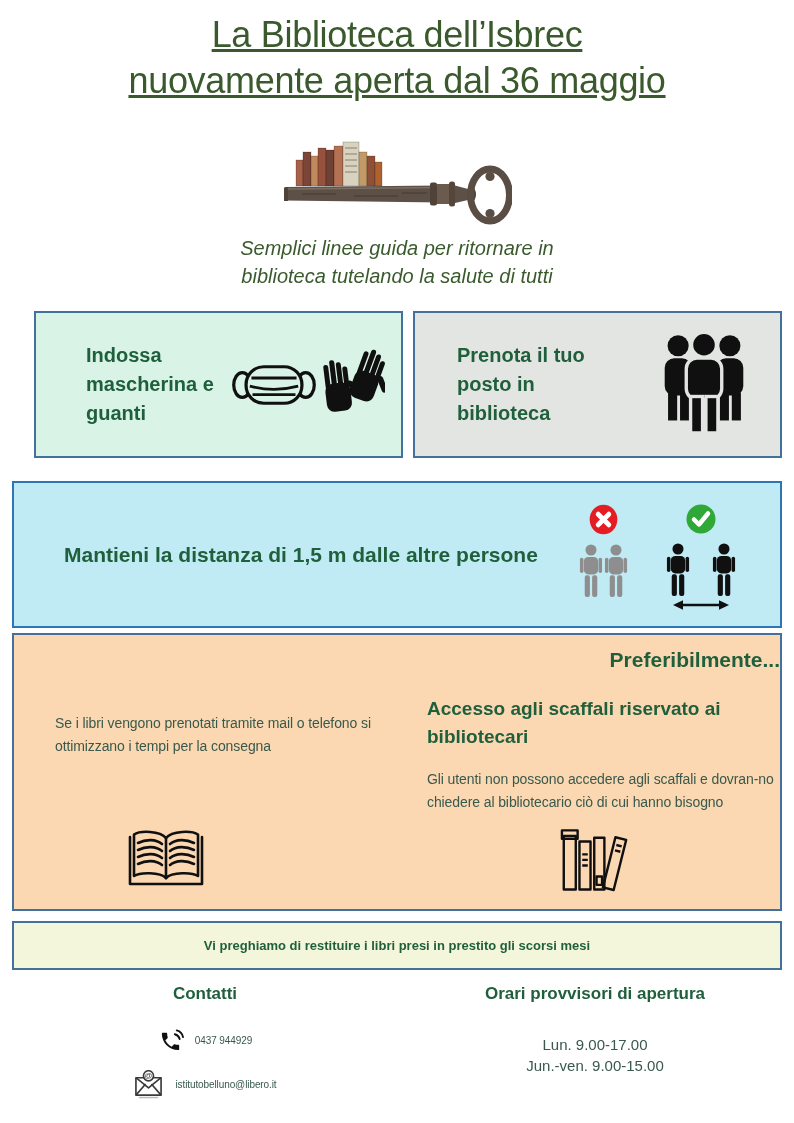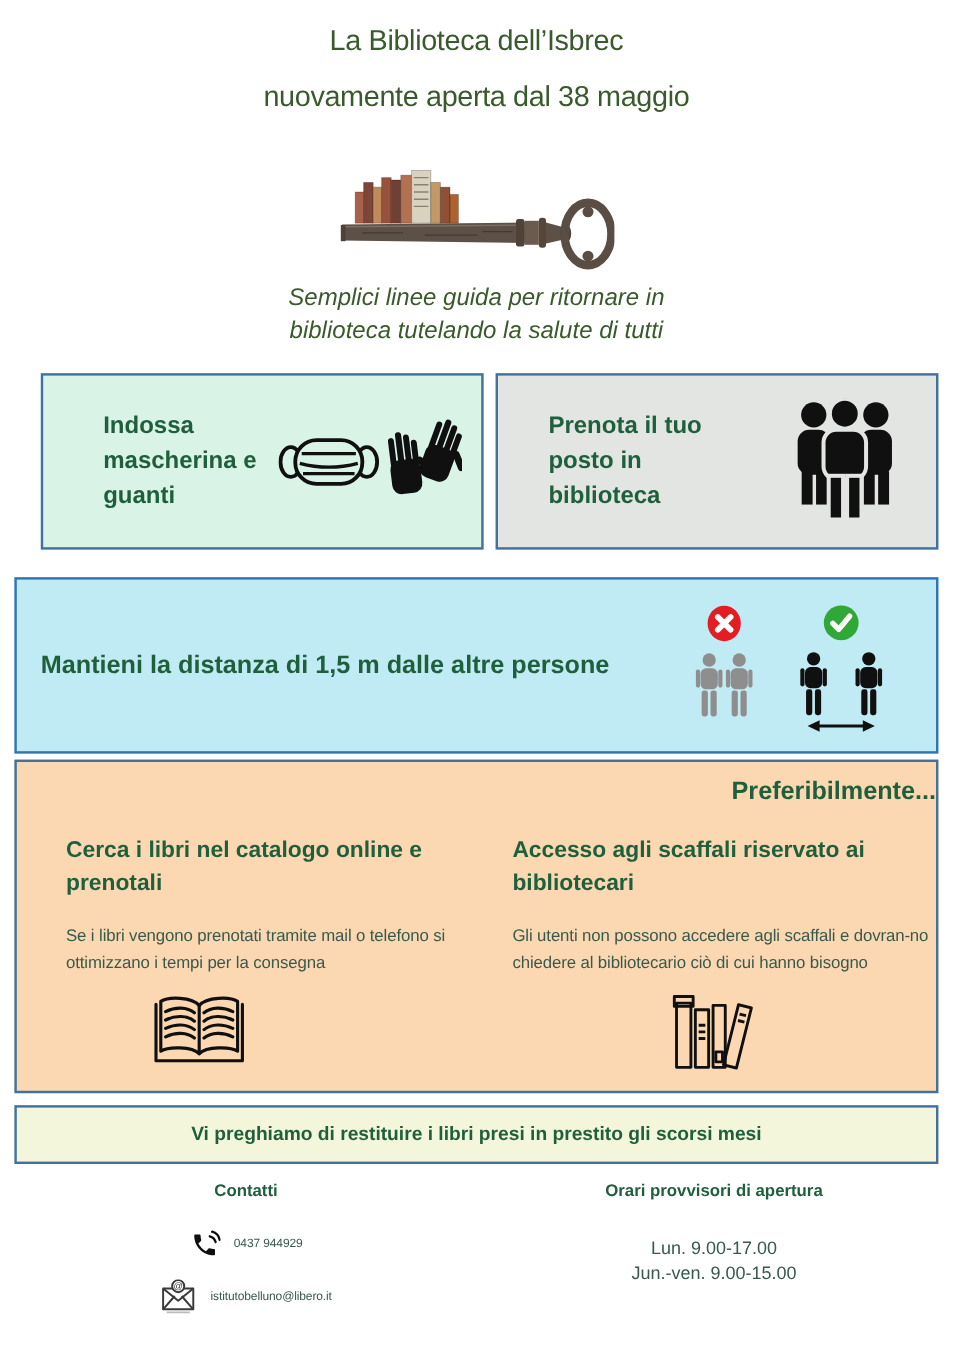--- a/index.html
+++ b/index.html
@@ -9,40 +9,40 @@
     --border-blue:#41719c; --border-blue-bright:#2e75b6;
     --badge-red:#e41c23; --badge-green:#2fa838;
     --icon-gray:#8e8e8e; --icon-black:#101010;
   }
   *{box-sizing:border-box; margin:0; padding:0;}
   html,body{background:#ffffff;}
   body{width:794px; height:1123px; font-family:"Liberation Sans", sans-serif; position:relative; overflow:hidden;}
   .page{position:absolute; inset:0; background:#fff;}
 
   .title{position:absolute; top:12px; left:0; width:100%; text-align:center;
-         font-size:24px; line-height:46px; letter-spacing:-0.3px; color:var(--title-green);}
+         font-size:36px; line-height:46px; letter-spacing:-0.3px; color:var(--title-green);text-decoration:underline;}
   .keywrap{position:absolute; top:138px; left:50%; transform:translateX(-50%); width:230px; height:95px;}
   .subtitle{position:absolute; top:234px; left:0; width:100%; text-align:center;
             font-style:italic; font-size:20px; line-height:28px; color:var(--title-green);}
 
   .card{position:absolute; border:2px solid var(--border-blue);}
   .row1{position:absolute; top:311px; left:12px; right:12px; height:147px; display:flex; gap:10px;padding-left:22px;}
   .row1 .card{position:relative; flex:1; height:100%; display:flex; align-items:center;}
   .mint{background:var(--card-mint);}
   .graycard{background:var(--card-gray);gap:32px;}
   .card-label{font-weight:700; font-size:20px; line-height:29px; color:var(--heading-green);}
   .mask-card .card-label{margin-left:50px; width:132px;}
   .booking-card .card-label{margin-left:42px; width:152px;}
   .mask-icons{margin-left:auto; margin-right:16px; display:flex; align-items:center; gap:5px;}
   .gloves-svg{margin-top:-8px;}
   .people-svg{margin-left:auto; margin-right:30px;}
 
   .cyan{top:481px; left:12px; right:12px; height:147px; background:var(--card-cyan);
         border-color:var(--border-blue-bright); display:flex; align-items:center;}
-  .cyan .card-label{font-size:21px; margin-left:20px; max-width:520px;}
+  .cyan .card-label{font-size:21px; margin-left:50px; max-width:520px;}
   .dist-icons{position:absolute; top:21px; right:44px; display:flex; gap:38px; align-items:flex-start;}
   .sign{display:flex; flex-direction:column; align-items:center;}
   .pair{display:flex; margin-top:9px;}
   .pair.close{gap:1px;}
   .pair.apart{gap:22px;}
   .person{fill:var(--icon-black);}
   .person.gray{fill:var(--icon-gray);}
   .dist-arrow{margin-top:2px;}
 
   .orange{top:633px; left:12px; right:12px; height:278px; background:var(--card-orange);}
@@ -51,27 +51,27 @@
   .pref-col{position:absolute; top:60px; width:348px;}
   .pref-col.leftcol{left:41px;}
   .pref-col.rightcol{left:413px;}
   .pref-heading{font-weight:700; font-size:19px; line-height:28px; color:var(--heading-green);}
   .pref-body{margin-top:17px; font-size:14px; line-height:23px; letter-spacing:-0.1px; color:var(--body-green);}
   .icon-openbook{position:absolute; left:110px; top:191px;}
   .icon-shelf{position:absolute; left:540px; top:188px;}
 
   .notice{top:921px; left:12px; right:12px; height:49px; background:var(--card-yellow);
           display:flex; align-items:center; justify-content:center;}
-  .notice-text{font-weight:700; font-size:16px; color:var(--heading-green); text-align:center;}
+  .notice-text{font-weight:700; font-size:13px; color:var(--heading-green); text-align:center;}
 
   .footer{position:absolute; top:984px; left:0; width:100%;}
   .f-col{position:absolute; text-align:center;}
   .f-col.contacts{left:30px; width:350px;}
   .f-col.hours{left:415px; width:360px;}
-  .f-heading{font-weight:700; font-size:14px; color:var(--heading-green);}
+  .f-heading{font-weight:700; font-size:17px; color:var(--heading-green);}
   .f-row{display:flex; align-items:center; justify-content:center; gap:11px;}
   .f-row.phone{margin-top:24px;}
   .f-row.email{margin-top:17px;}
   .f-text{font-size:10px; color:var(--body-green); letter-spacing:-0.1px;}
   .hours-lines{margin-top:30px; font-size:15px; line-height:21px; color:var(--body-green);}
 
   svg{display:block;}
   .hidden-defs{position:absolute; width:0; height:0; overflow:hidden;}
 </style>
 </head>
@@ -95,21 +95,21 @@
       <rect x="5" y="27" width="27.5" height="31" rx="8.5"></rect>
       <rect x="30" y="26" width="6.5" height="19" rx="3.2" transform="rotate(-42 33 30)"></rect>
     </g>
   </defs>
 </svg>
 
 <div class="page">
 
   <div class="title">
     <div>La Biblioteca dell’Isbrec</div>
-    <div>nuovamente aperta dal 38 maggio</div>
+    <div>nuovamente aperta dal 36 maggio</div>
   </div>
 
   <div class="keywrap">
     <svg width="230" height="95" viewBox="0 0 230 95">
 
       <path d="M3,49 L160,47.5 L160,64.5 L3,62.5 Z" fill="#5d5047"></path>
       <rect x="2" y="49.5" width="4" height="13.5" fill="#4e423b"></rect>
       <path d="M6,51 L158,49.5" stroke="#7c6e61" stroke-width="1.3" fill="none"></path>
       <path d="M20,56 h34 M72,58 h44 M120,55 h25" stroke="rgba(0,0,0,0.28)" stroke-width="1" fill="none"></path>
 
@@ -228,21 +228,20 @@
           <path d="M57,6 L47,1.2 L47,10.8 Z" fill="#101010"></path>
         </svg>
       </div>
     </div>
   </div>
 
   <div class="card orange">
     <div class="prefs-title">Preferibilmente...</div>
 
     <div class="pref-col leftcol">
-      <div class="pref-heading">Cerca i libri nel catalogo online e prenotali</div>
       <div class="pref-body">Se i libri vengono prenotati tramite mail o telefono si ottimizzano i tempi per la consegna</div>
     </div>
 
     <div class="pref-col rightcol">
       <div class="pref-heading">Accesso agli scaffali riservato ai bibliotecari</div>
       <div class="pref-body">Gli utenti non possono accedere agli scaffali e dovran-no chiedere al bibliotecario ciò di cui hanno bisogno</div>
     </div>
 
     <svg class="icon-openbook" width="84" height="66" viewBox="0 0 84 66">
       <g fill="none" stroke="#101010" stroke-width="2.6" stroke-linecap="round" stroke-linejoin="round">

